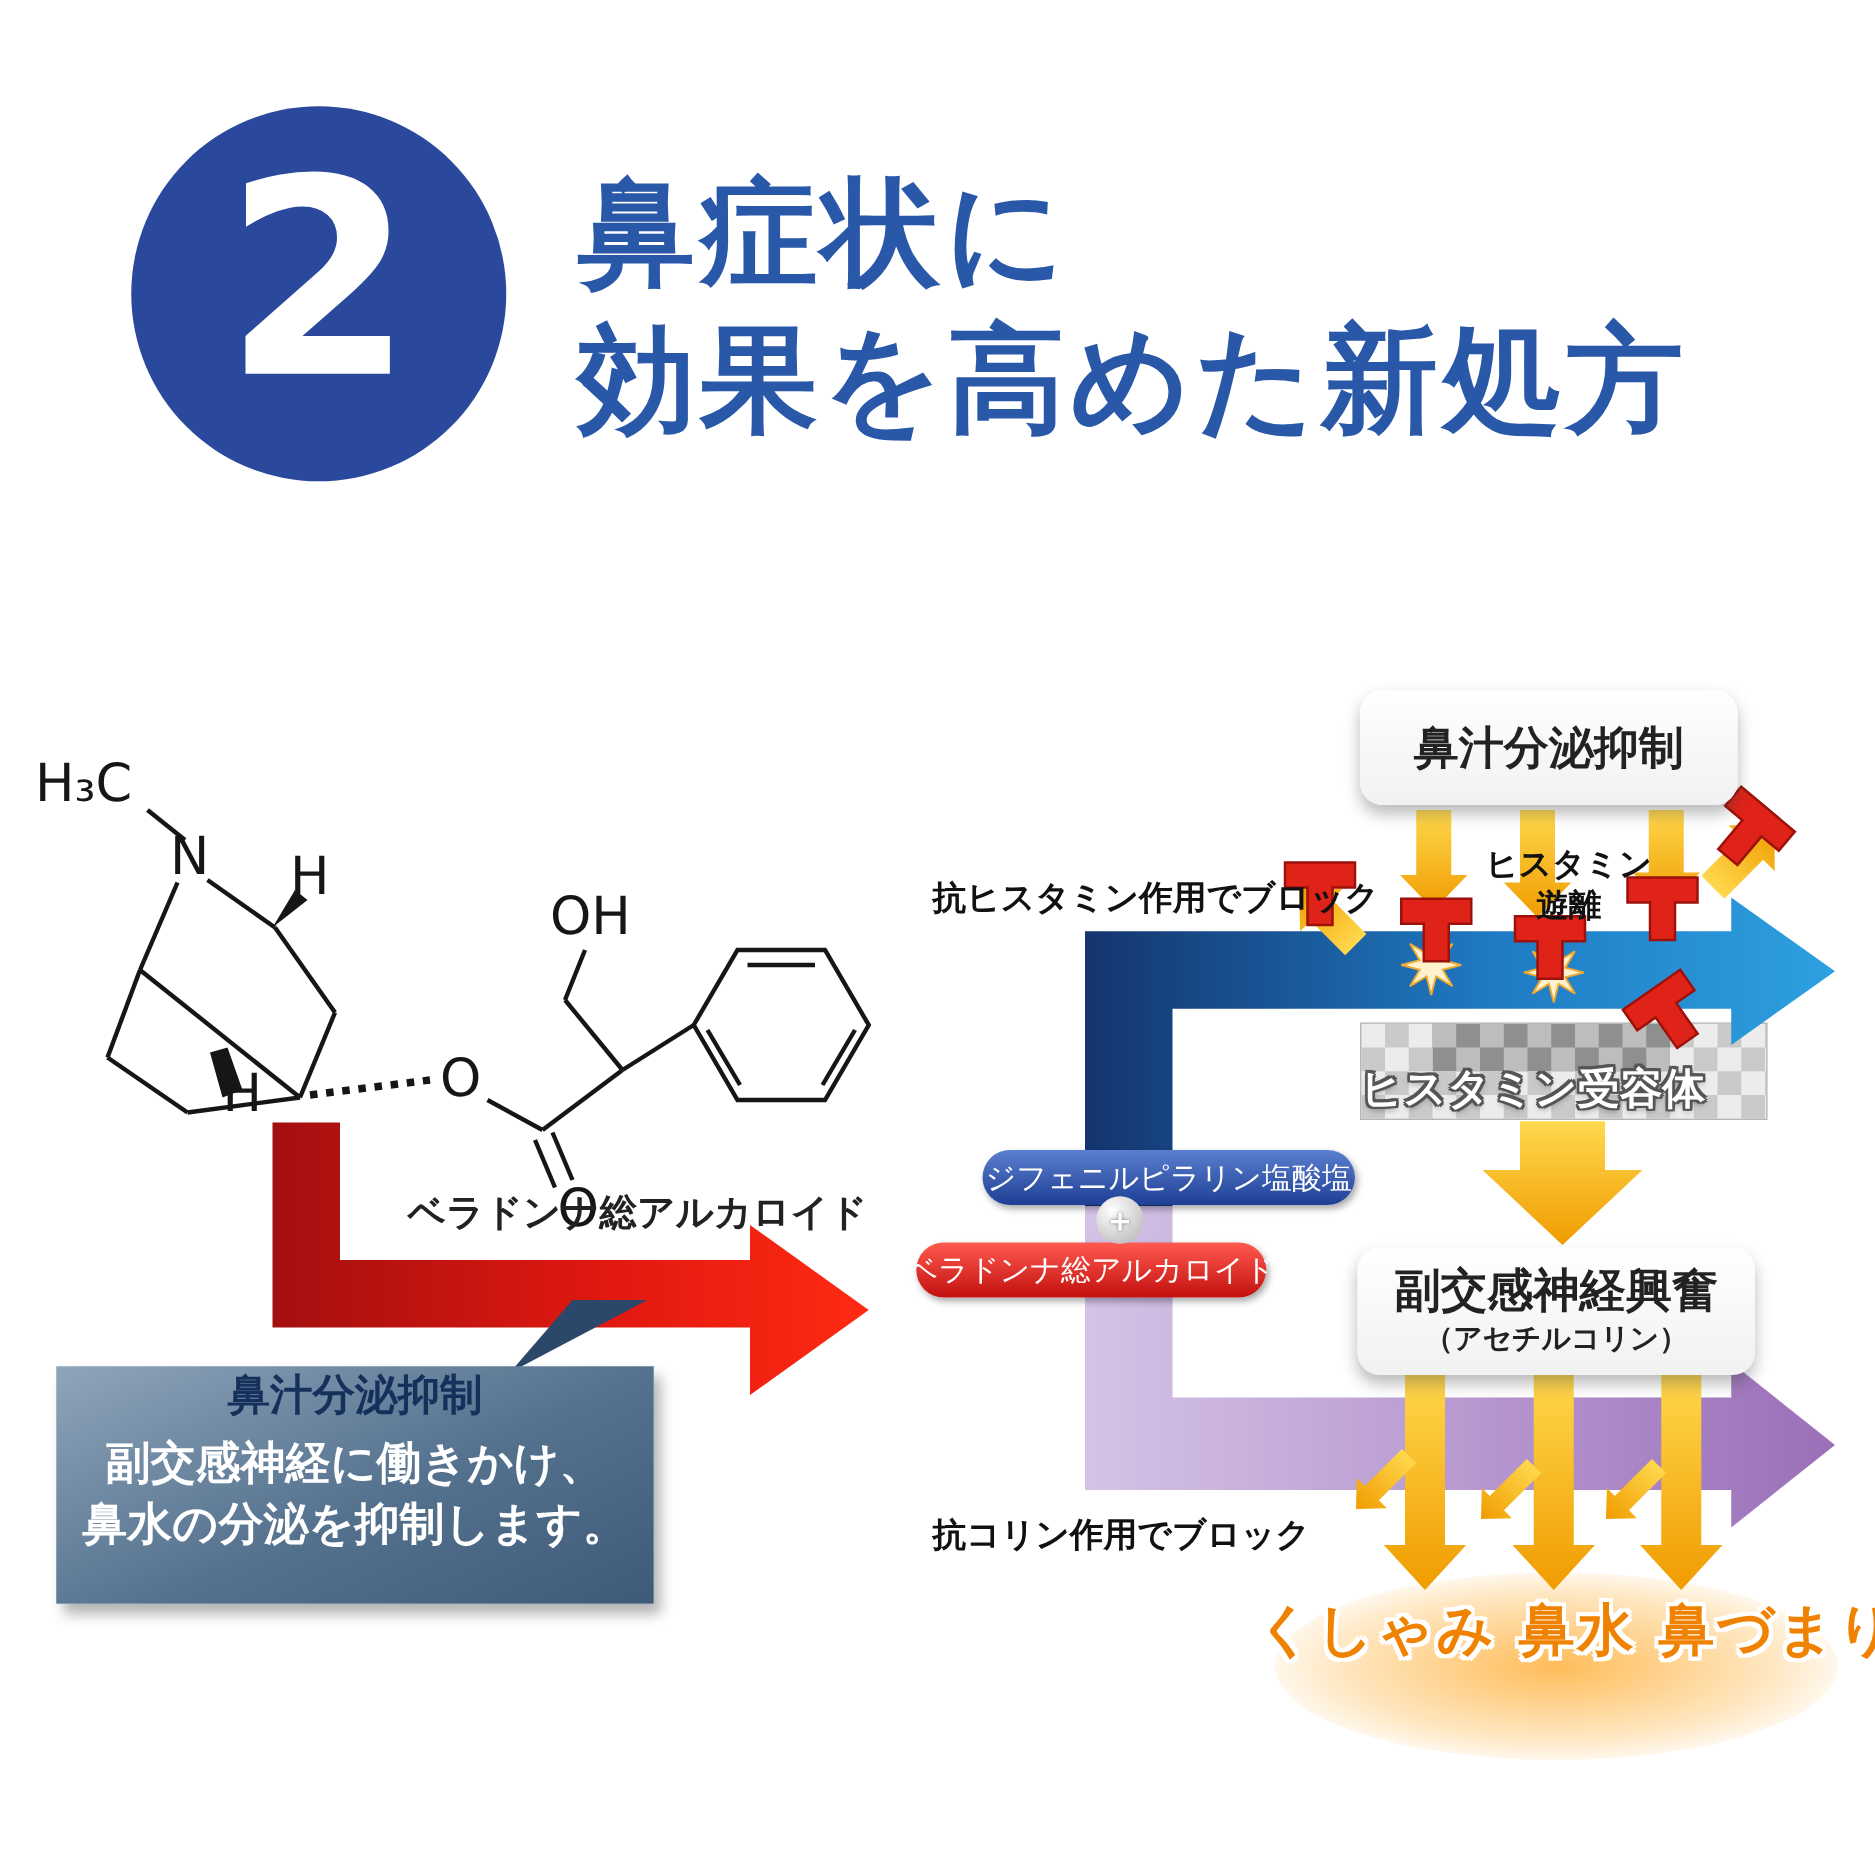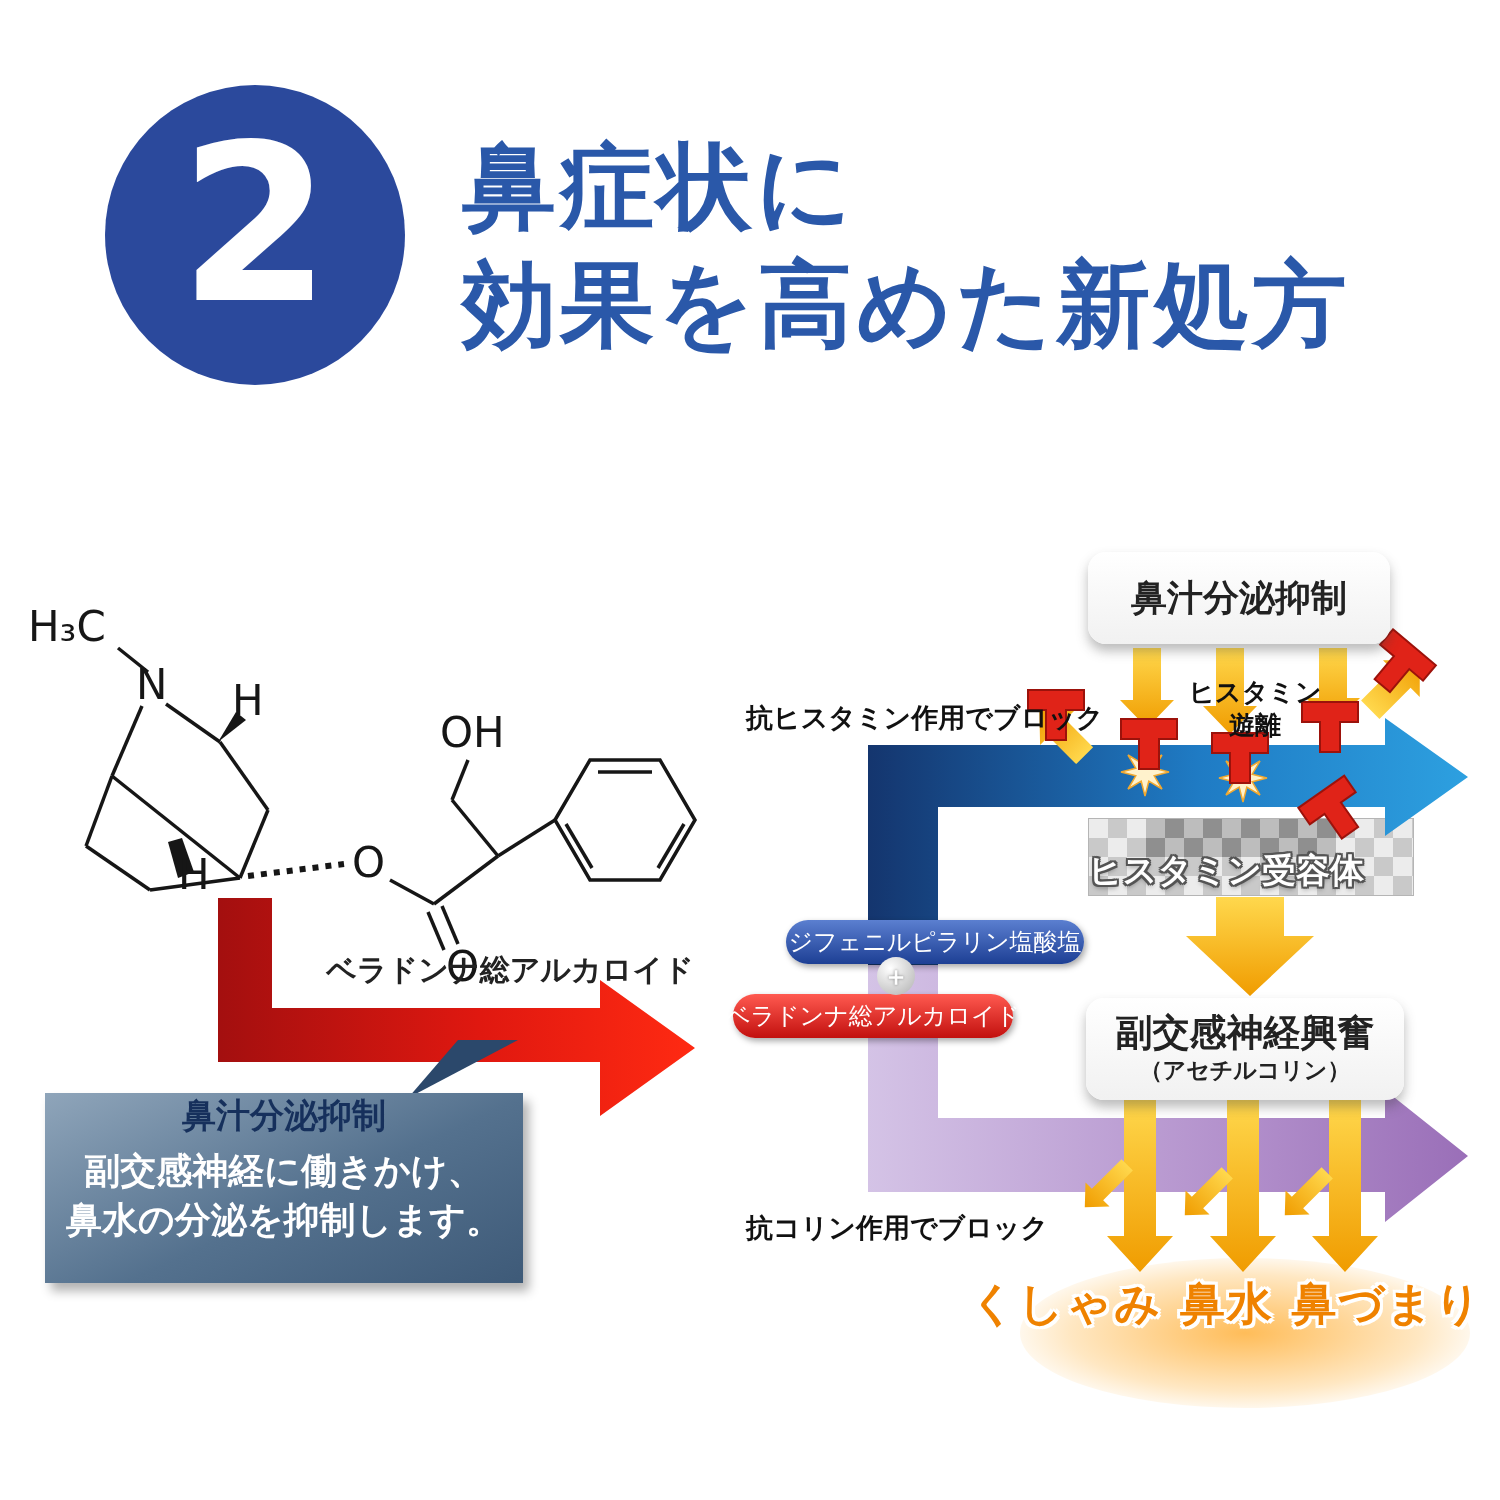--- a/index.html
+++ b/index.html
@@ -63,21 +63,21 @@
   #pill-blue{left:786px;top:920px;width:298px;background:linear-gradient(#5b7fd0,#1d3f94);}
   #pill-red{left:733px;top:994px;width:280px;background:linear-gradient(#ff5a50,#c2100e);}
   #plus-badge{position:absolute;left:877px;top:957px;width:38px;height:38px;border-radius:50%;
       background:radial-gradient(circle at 35% 30%,#ffffff,#b0b0b0);display:flex;align-items:center;
       justify-content:center;font-size:26px;font-weight:800;color:#fff;z-index:4;
       text-shadow:0 0 3px #777;}
 
   
   #glow{left:1020px;top:1258px;width:450px;height:150px;border-radius:50%;z-index:0;
       background:radial-gradient(ellipse at center,rgba(255,185,80,.95) 0%,rgba(255,212,145,.55) 55%,rgba(255,230,180,0) 78%);}
-  #symptoms{left:970px;top:1274px;width:480px;text-align:right;font-size:45px;font-weight:900;
+  #symptoms{left:1005px;top:1274px;width:480px;text-align:right;font-size:45px;font-weight:900;
       color:#ef8200;letter-spacing:2px;z-index:3;white-space:nowrap;
       text-shadow:3px 0 0 #fff,-3px 0 0 #fff,0 3px 0 #fff,0 -3px 0 #fff,
                   3px 3px 0 #fff,-3px -3px 0 #fff,3px -3px 0 #fff,-3px 3px 0 #fff;}
 
   #shape-layer{left:0;top:0;z-index:1;}
 </style>
 </head>
 <body>
 
 <div id="canvas">

